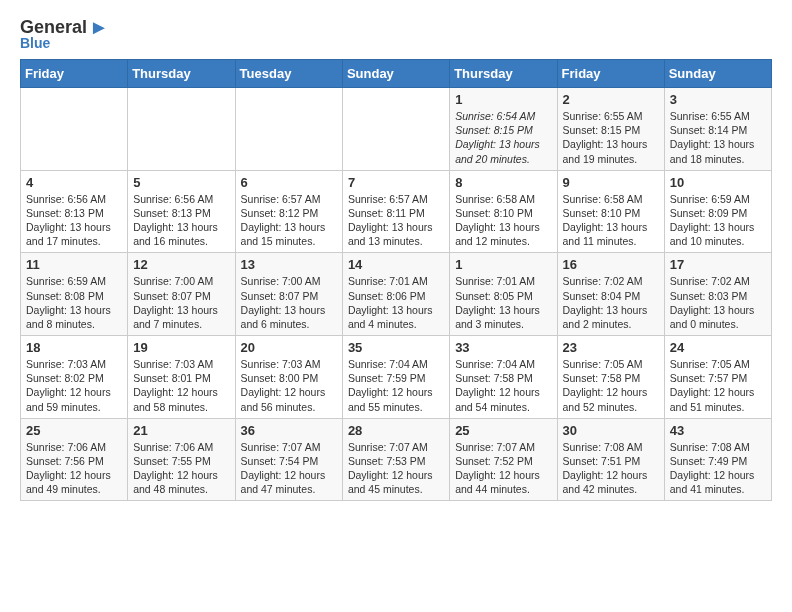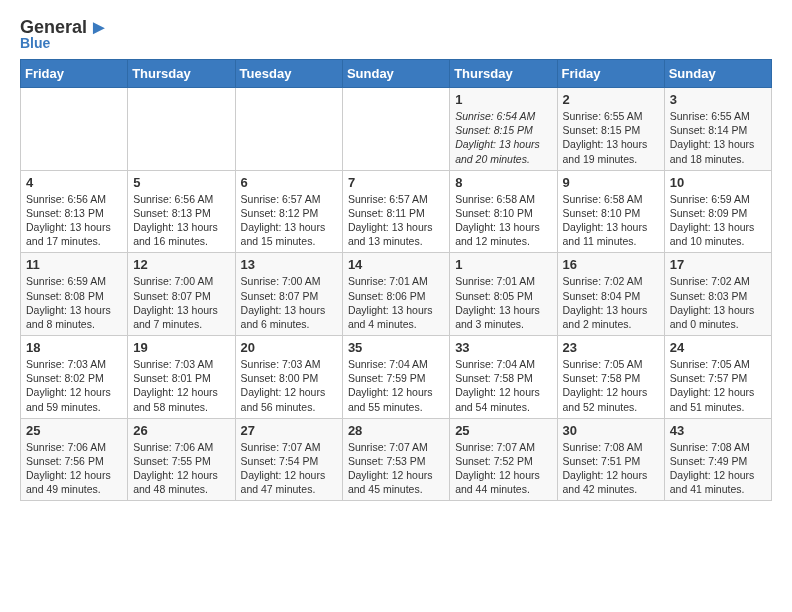--- a/index.html
+++ b/index.html
@@ -294,28 +294,28 @@
       </tr>
       <tr>
         <td>
           <span class="day-num">25</span>
           <div class="day-detail" style="white-space: pre-line;">Sunrise: 7:06 AM
 Sunset: 7:56 PM
 Daylight: 12 hours
 and 49 minutes.</div>
         </td>
         <td>
-          <span class="day-num">26</span>
+          <span class="day-num">21</span>
           <div class="day-detail" style="white-space: pre-line;">Sunrise: 7:06 AM
 Sunset: 7:55 PM
 Daylight: 12 hours
 and 48 minutes.</div>
         </td>
         <td>
-          <span class="day-num">27</span>
+          <span class="day-num">36</span>
           <div class="day-detail" style="white-space: pre-line;">Sunrise: 7:07 AM
 Sunset: 7:54 PM
 Daylight: 12 hours
 and 47 minutes.</div>
         </td>
         <td>
           <span class="day-num">28</span>
           <div class="day-detail" style="white-space: pre-line;">Sunrise: 7:07 AM
 Sunset: 7:53 PM
 Daylight: 12 hours

